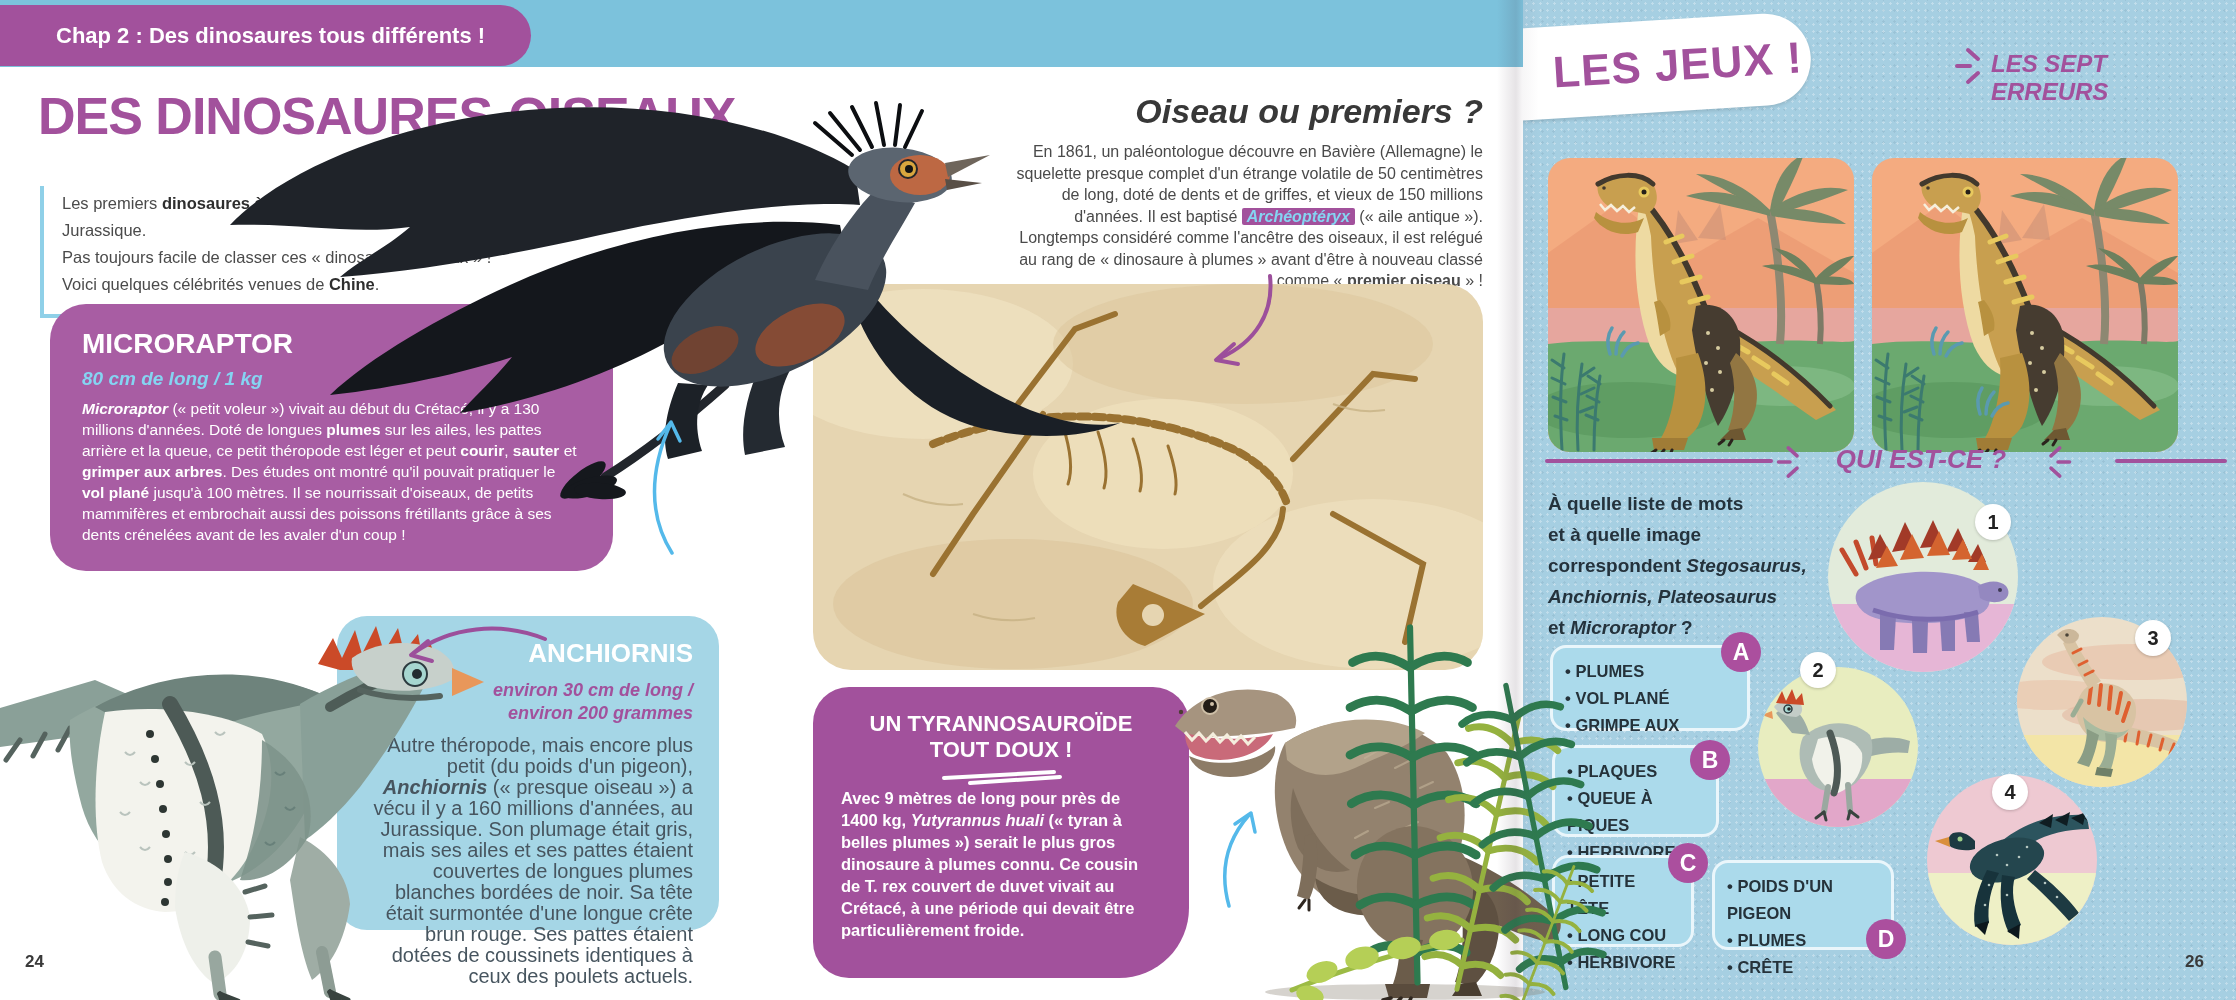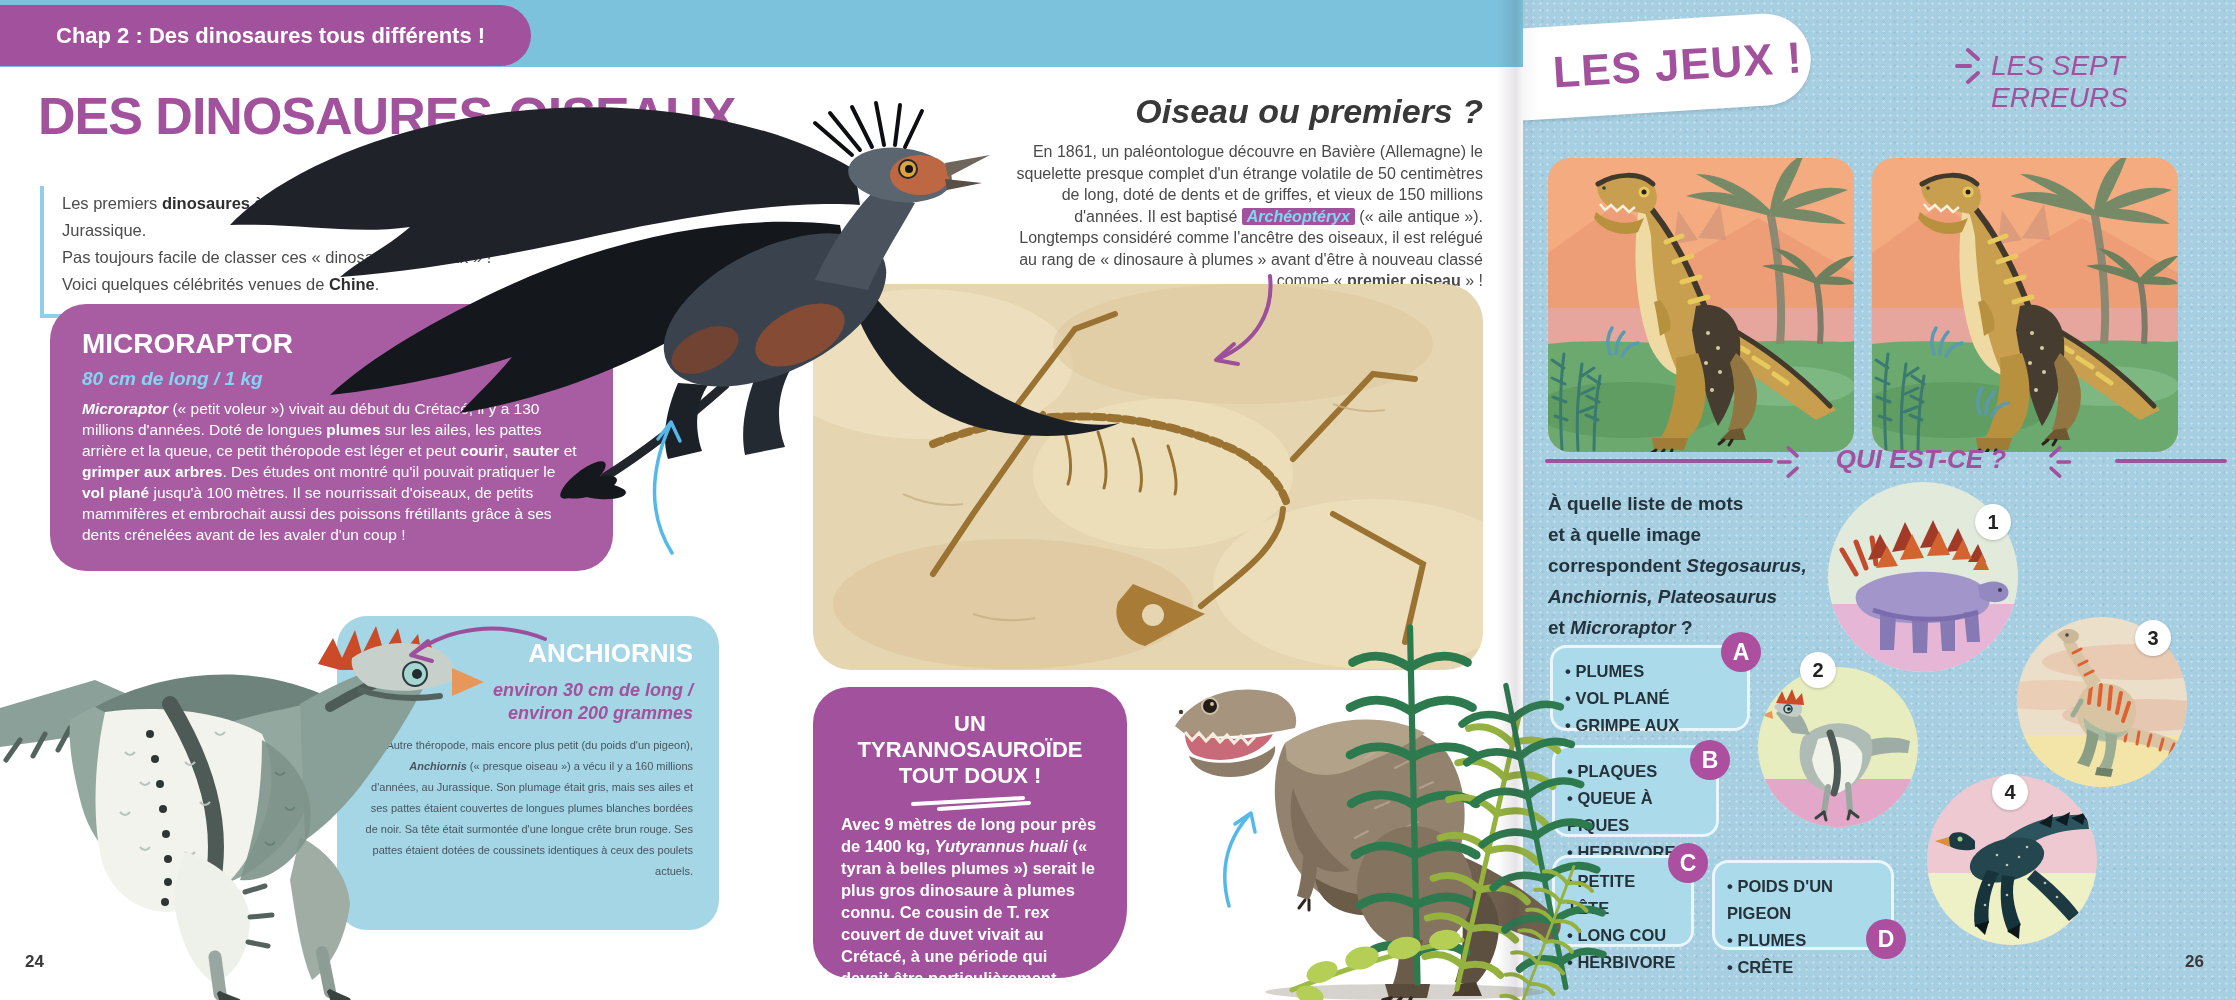--- a/index.html
+++ b/index.html
@@ -23,38 +23,38 @@
   .box{color:#fff;}
   .box-micro{left:50px;top:304px;width:563px;height:267px;background:#a85da3;border-radius:36px;
     padding:24px 32px;box-sizing:border-box;}
   .box-micro h2{margin:0 0 8px 0;font-size:28px;font-weight:900;}
   .box-micro .size{color:#85d4f2;font-style:italic;font-weight:700;font-size:19px;margin-bottom:8px;}
   .box-micro .body{font-size:15.5px;line-height:21px;}
   .box-anchio{left:337px;top:616px;width:382px;height:314px;background:#a5d6e6;border-radius:30px;
     padding:22px 26px;box-sizing:border-box;text-align:right;}
   .box-anchio h2{margin:0 0 10px 0;font-size:26px;font-weight:900;color:#fff;}
   .box-anchio .size{color:#a2519c;font-style:italic;font-weight:700;font-size:18px;line-height:23px;margin-bottom:10px;}
-  .box-anchio .body{font-size:11px;line-height:21px;color:#47555f;}
-  .box-tyranno{left:813px;top:687px;width:314px;height:291px;background:#a2519c;
+  .box-anchio .body{font-size:20px;line-height:21px;color:#47555f;}
+  .box-tyranno{left:813px;top:687px;width:376px;height:291px;background:#a2519c;
     border-radius:36px 36px 70px 36px;padding:24px 28px;box-sizing:border-box;}
   .box-tyranno .t{font-size:22px;font-weight:900;text-align:center;line-height:26px;}
   .box-tyranno .body{font-size:16.5px;font-weight:700;line-height:22px;margin-top:2px;}
   .underline-flourish{display:block;margin:6px auto 0 auto;}
   .pagenum{font-size:17px;font-weight:700;color:#3a3a3a;}
   .pn-left{left:25px;top:952px;}
   
   .page-right{left:1523px;top:0;width:713px;height:1000px;overflow:hidden;background-color:#a6cfe2;
     background-image:radial-gradient(rgba(255,255,255,.30) 1px,transparent 1.3px),
                      radial-gradient(rgba(80,120,145,.14) 1px,transparent 1.3px);
     background-size:7px 7px,11px 11px;background-position:0 0,3px 5px;}
   .banner{left:-12px;top:20px;width:300px;height:92px;background:#fff;border-radius:0 46px 46px 0;
     transform:rotate(-3.5deg);box-shadow:0 2px 4px rgba(0,0,0,.12);}
   .banner span{display:block;font-size:44px;font-weight:900;color:#a2519c;line-height:92px;
     padding-left:42px;letter-spacing:1px;}
-  .sept-title{left:468px;top:50px;width:240px;font-size:28px;font-weight:400;font-style:italic;color:#a2519c;}
+  .sept-title{left:468px;top:50px;width:240px;font-size:24px;font-weight:700;font-style:italic;color:#a2519c;}
   .instructions{left:292px;top:94px;width:410px;text-align:center;font-size:18px;font-weight:700;
     color:#262626;line-height:26px;}
   .game-img{top:158px;width:306px;height:294px;border-radius:22px;overflow:hidden;}
   .gi1{left:25px;} .gi2{left:349px;}
   .quiz-line{top:459px;height:4px;background:#a2519c;border-radius:2px;}
   .ql1{left:22px;width:228px;} .ql2{left:592px;width:112px;}
   .quiz-title{left:278px;top:444px;width:240px;text-align:center;font-size:26px;font-weight:900;
     font-style:italic;color:#a2519c;}
   .question{left:25px;top:488px;width:332px;font-size:19px;font-weight:800;color:#24323c;line-height:31px;}
   .circle{border-radius:50%;overflow:hidden;}

